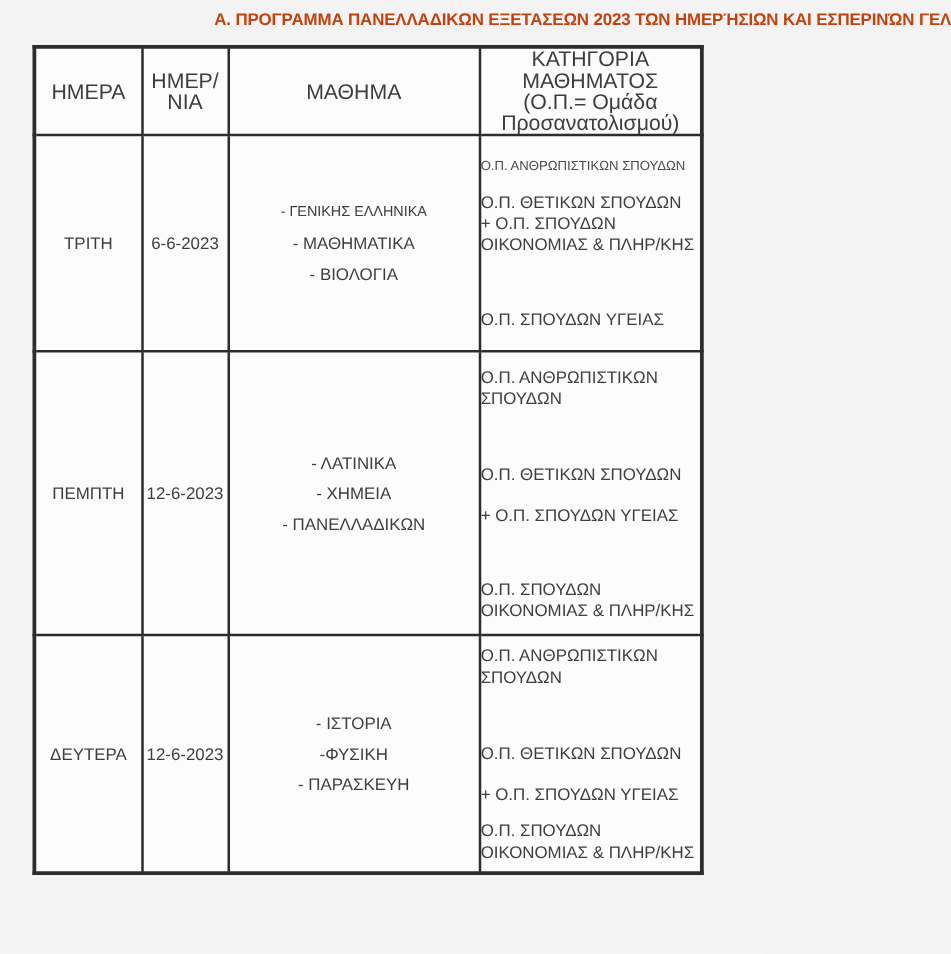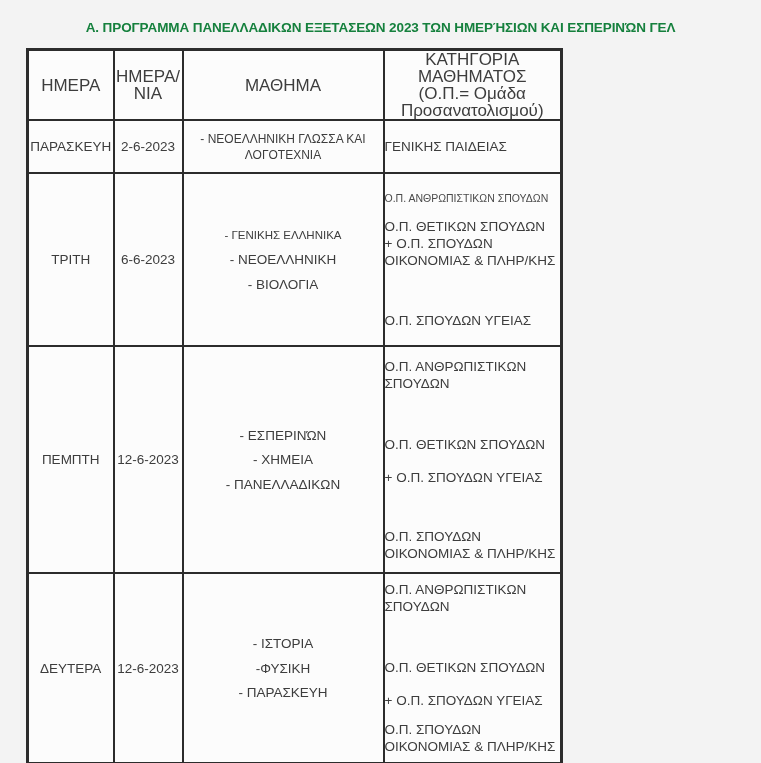--- a/index.html
+++ b/index.html
@@ -8,25 +8,25 @@
   }
   body {
     width: 761px;
     height: 763px;
     background: #f3f3f3;
     font-family: "Liberation Sans", sans-serif;
     color: #3d3d3d;
     overflow: hidden;
   }
   .title {
-    padding-top: 20px;
-    text-align: center;
+    padding-top: 8px;
+    text-align: right;
     font-size: 13.5px;
     font-weight: bold;
-    color: #15803d;
+    color: #c2410c;
     letter-spacing: -0.1px;
   }
   table.schedule {
     border-collapse: collapse;
     table-layout: fixed;
     margin: 13px 0 0 26px;
     background: #fcfcfc;
     border: 3px solid #2c2c2c;
   }
   .schedule th, .schedule td {
@@ -104,63 +104,52 @@
 <table class="schedule">
   <colgroup>
     <col class="c-day">
     <col class="c-date">
     <col class="c-subject">
     <col class="c-category">
   </colgroup>
   <thead>
     <tr>
       <th>ΗΜΕΡΑ</th>
-      <th>ΗΜΕΡΑ/ΝΙΑ</th>
+      <th>ΗΜΕΡ/ΝΙΑ</th>
       <th>ΜΑΘΗΜΑ</th>
       <th>ΚΑΤΗΓΟΡΙΑ ΜΑΘΗΜΑΤΟΣ
 (Ο.Π.= Ομάδα
 Προσανατολισμού)</th>
     </tr>
   </thead>
   <tbody>
 
-    <tr class="r1">
-      <td class="cell-day">ΠΑΡΑΣΚΕΥΗ</td>
-      <td class="cell-date">2-6-2023</td>
-      <td class="cell-subjects">
-        <div class="subj small2">- ΝΕΟΕΛΛΗΝΙΚΗ ΓΛΩΣΣΑ ΚΑΙ
-ΛΟΓΟΤΕΧΝΙΑ</div>
-      </td>
-      <td class="cell-cats middle">
-        <div class="cat cat-0">ΓΕΝΙΚΗΣ ΠΑΙΔΕΙΑΣ</div>
-      </td>
-    </tr>
 
     <tr class="r2">
       <td class="cell-day">ΤΡΙΤΗ</td>
       <td class="cell-date">6-6-2023</td>
       <td class="cell-subjects">
         <div class="subj small">- ΓΕΝΙΚΗΣ ΕΛΛΗΝΙΚΑ</div>
-        <div class="subj">- ΝΕΟΕΛΛΗΝΙΚΗ</div>
+        <div class="subj">- ΜΑΘΗΜΑΤΙΚΑ</div>
         <div class="subj">- ΒΙΟΛΟΓΙΑ</div>
       </td>
       <td class="cell-cats">
         <div class="cat small cat-0">Ο.Π. ΑΝΘΡΩΠΙΣΤΙΚΩΝ ΣΠΟΥΔΩΝ</div>
         <div class="cat cat-1">Ο.Π. ΘΕΤΙΚΩΝ ΣΠΟΥΔΩΝ</div>
         <div class="cat cat-2">+ Ο.Π. ΣΠΟΥΔΩΝ
 ΟΙΚΟΝΟΜΙΑΣ &amp; ΠΛΗΡ/ΚΗΣ</div>
         <div class="cat cat-3">Ο.Π. ΣΠΟΥΔΩΝ ΥΓΕΙΑΣ</div>
       </td>
     </tr>
 
     <tr class="r3">
       <td class="cell-day">ΠΕΜΠΤΗ</td>
       <td class="cell-date">12-6-2023</td>
       <td class="cell-subjects">
-        <div class="subj">- ΕΣΠΕΡΙΝΏΝ</div>
+        <div class="subj">- ΛΑΤΙΝΙΚΑ</div>
         <div class="subj">- ΧΗΜΕΙΑ</div>
         <div class="subj">- ΠΑΝΕΛΛΑΔΙΚΩΝ</div>
       </td>
       <td class="cell-cats">
         <div class="cat cat-0">Ο.Π. ΑΝΘΡΩΠΙΣΤΙΚΩΝ
 ΣΠΟΥΔΩΝ</div>
         <div class="cat cat-1">Ο.Π. ΘΕΤΙΚΩΝ ΣΠΟΥΔΩΝ</div>
         <div class="cat cat-2">+ Ο.Π. ΣΠΟΥΔΩΝ ΥΓΕΙΑΣ</div>
         <div class="cat cat-3">Ο.Π. ΣΠΟΥΔΩΝ
 ΟΙΚΟΝΟΜΙΑΣ &amp; ΠΛΗΡ/ΚΗΣ</div>

